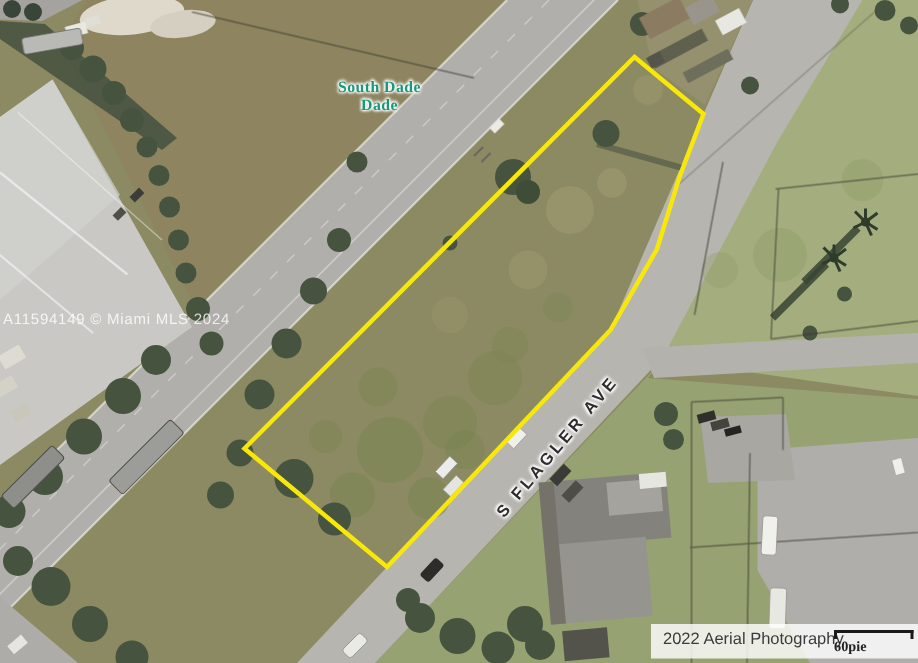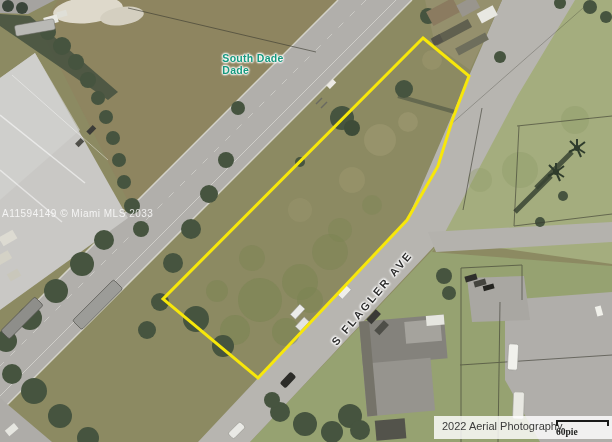--- a/index.html
+++ b/index.html
@@ -1,22 +1,22 @@
 <!DOCTYPE html>
 <html><head>
 <meta charset="utf-8">
 <style>
   html,body{margin:0;padding:0;background:#222;}
   #stage{position:relative;width:612px;height:442px;overflow:hidden;
          font-family:"Liberation Sans","DejaVu Sans",sans-serif;background:#8c8a62;}
   #stage svg{position:absolute;left:0;top:0;width:612px;height:442px;display:block;}
   .label{position:absolute;white-space:nowrap;pointer-events:none;}
   #trail-label{left:253px;top:65px;transform:translate(-50%,-50%);
-    font-size:10.5px;font-weight:bold;text-align:left;line-height:1.12;letter-spacing:.3px;
-    text-shadow:0 0 2px #fff,1px 0 2px #fff,-1px 0 2px #fff,0 1px 2px #fff,0 -1px 2px #fff;}
+    font-size:10.5px;font-weight:bold;text-align:center;line-height:1.12;letter-spacing:.3px;
+    text-shadow:0 0 2px #fff,1px 0 2px #fff,-1px 0 2px #fff,0 1px 2px #fff,0 -1px 2px #fff;font-family:Liberation Serif, serif;}
   #street-label{left:372px;top:298px;transform:translate(-50%,-50%) rotate(-50deg);
     font-size:11px;font-weight:bold;letter-spacing:2.5px;
     text-shadow:0 0 2px #fff,1px 1px 2px #fff,-1px -1px 2px #fff,1px -1px 2px #fff,-1px 1px 2px #fff;}
   #watermark{left:2px;top:208px;font-size:10px;color:rgba(255,255,255,.8);letter-spacing:.5px;}
   #attribution-bar{position:absolute;left:434px;top:416px;width:178px;height:23px;
     background:rgba(255,255,255,.82);}
   #attribution-label{left:442px;top:420px;font-size:11px;color:#3b3b3b;}
   #scale-line{position:absolute;left:556px;top:420px;width:53px;height:0;border-top:2px solid #1a1a1a;}
   .scale-tick{position:absolute;width:2px;height:6px;background:#1a1a1a;top:420px;}
   #scale-tick-left{left:556px;}
@@ -232,21 +232,21 @@
   <polygon points="423,38 469,76 453,118 438,166 407,220 258,378 163,299" fill="none" stroke="#f7e70a" stroke-width="3" stroke-linejoin="miter"></polygon>
 </svg>
 
 <div class="label" id="trail-label" style="color: rgb(23, 152, 125);">
   <div>South Dade</div>
   <div>Dade</div>
 </div>
 
 <div class="label" id="street-label" style="color: rgb(46, 46, 46);">S FLAGLER AVE</div>
 
-<div class="label" id="watermark">A11594149 © Miami MLS 2033</div>
+<div class="label" id="watermark">A11594149 © Miami MLS 2024</div>
 
 <div id="attribution-bar"></div>
 <div class="label" id="attribution-label">2022 Aerial Photography</div>
 <div id="scale-line"></div>
 <div class="scale-tick" id="scale-tick-left"></div>
 <div class="scale-tick" id="scale-tick-right"></div>
 <div class="label" id="scale-label">60pie</div>
 
 </div>
 

